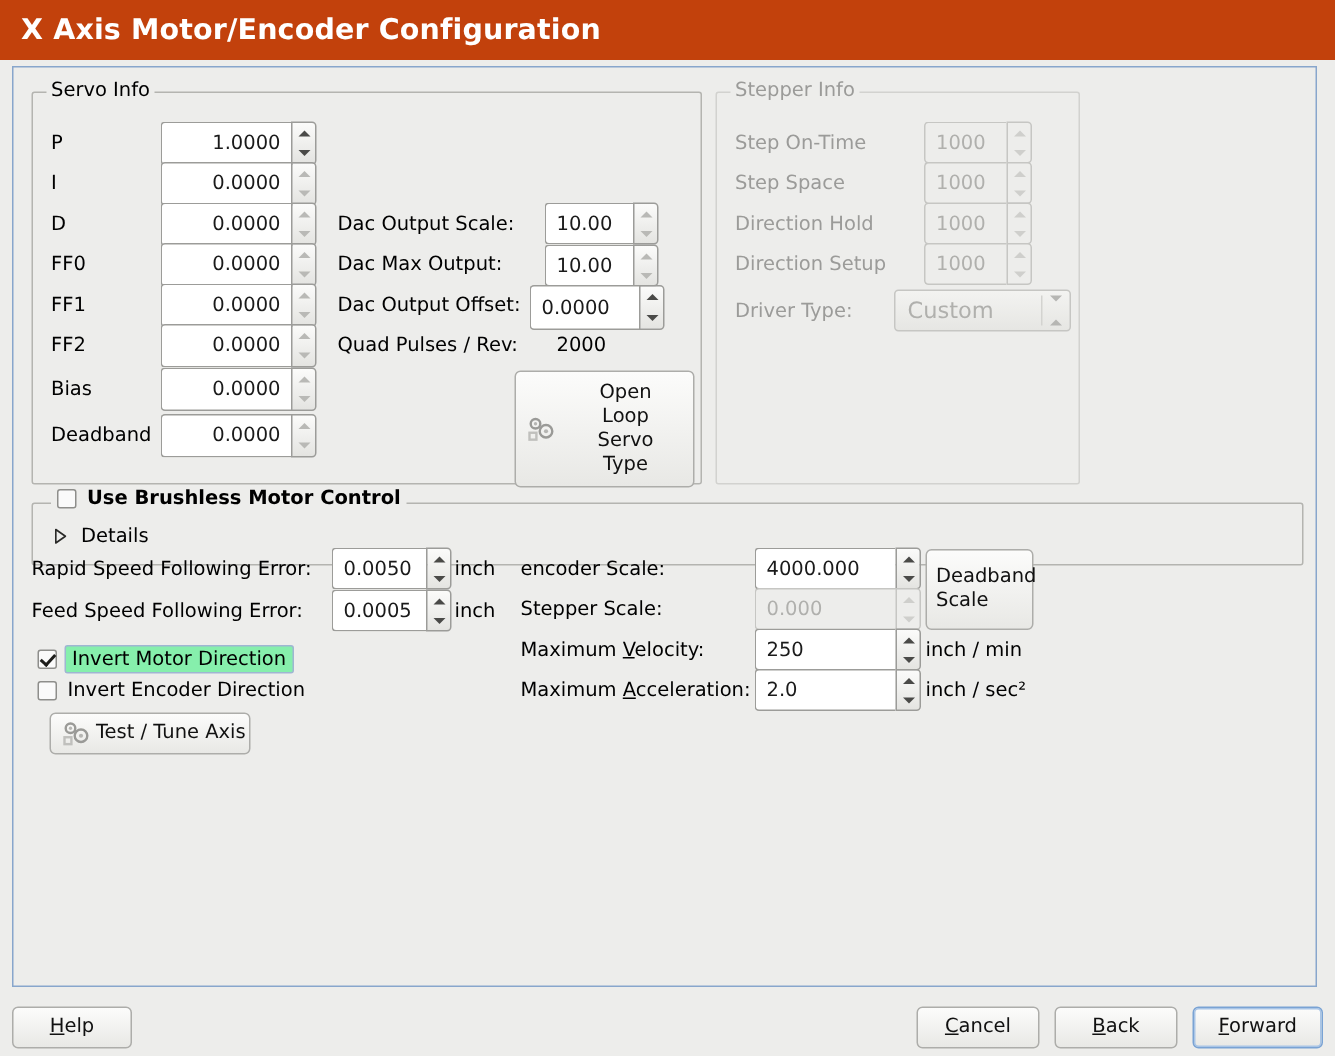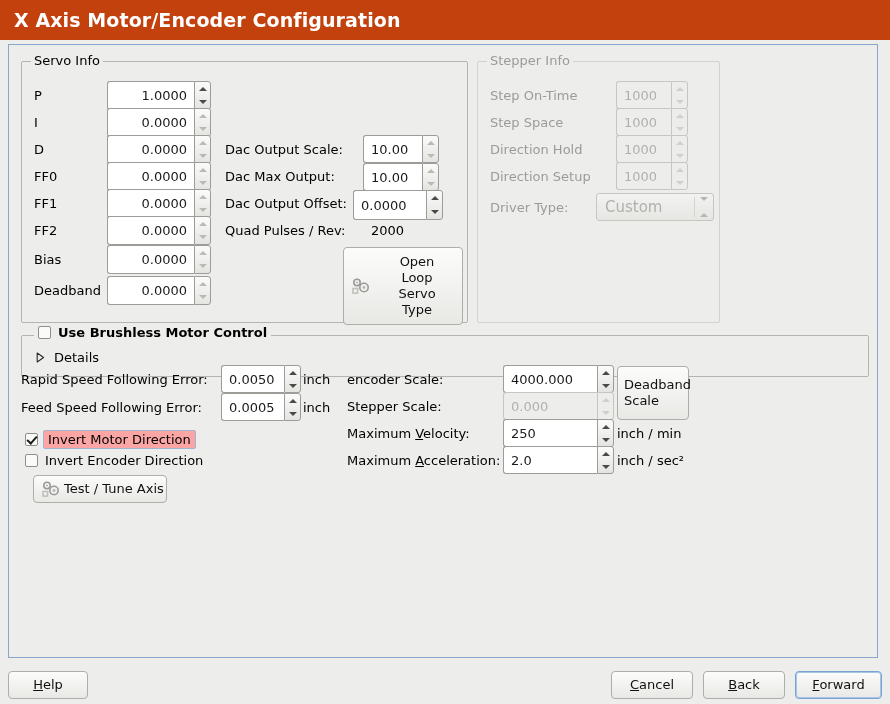--- a/index.html
+++ b/index.html
@@ -109,21 +109,21 @@
     border:1px solid #8e8e8b;border-radius:2px;background:#fafafa;
     position:relative;
   }
   .chk .box.on:after{
     content:"";position:absolute;left:3px;top:0px;width:4px;height:8px;
     border:solid #1d1d1b;border-width:0 2px 2px 0;transform:rotate(42deg);
   }
   .chk .txt{margin-left:7px;font-size:13px;line-height:15px;white-space:nowrap;}
   .chk .txt.bold{font-weight:bold;}
   .chk .txt.sel{
-    background:#fca5a5;border:1px solid #9fb6d2;border-radius:2px;
+    background:#86efac;border:1px solid #9fb6d2;border-radius:2px;
     padding:1px 4px;margin-left:5px;
   }
 
   
   .expander{position:absolute;display:flex;align-items:center;}
   .expander .trio{
     width:9px;height:11px;flex:0 0 9px;position:relative;
   }
   .expander .trio svg{display:block;}
   .expander .etxt{margin-left:9px;font-size:13px;}

